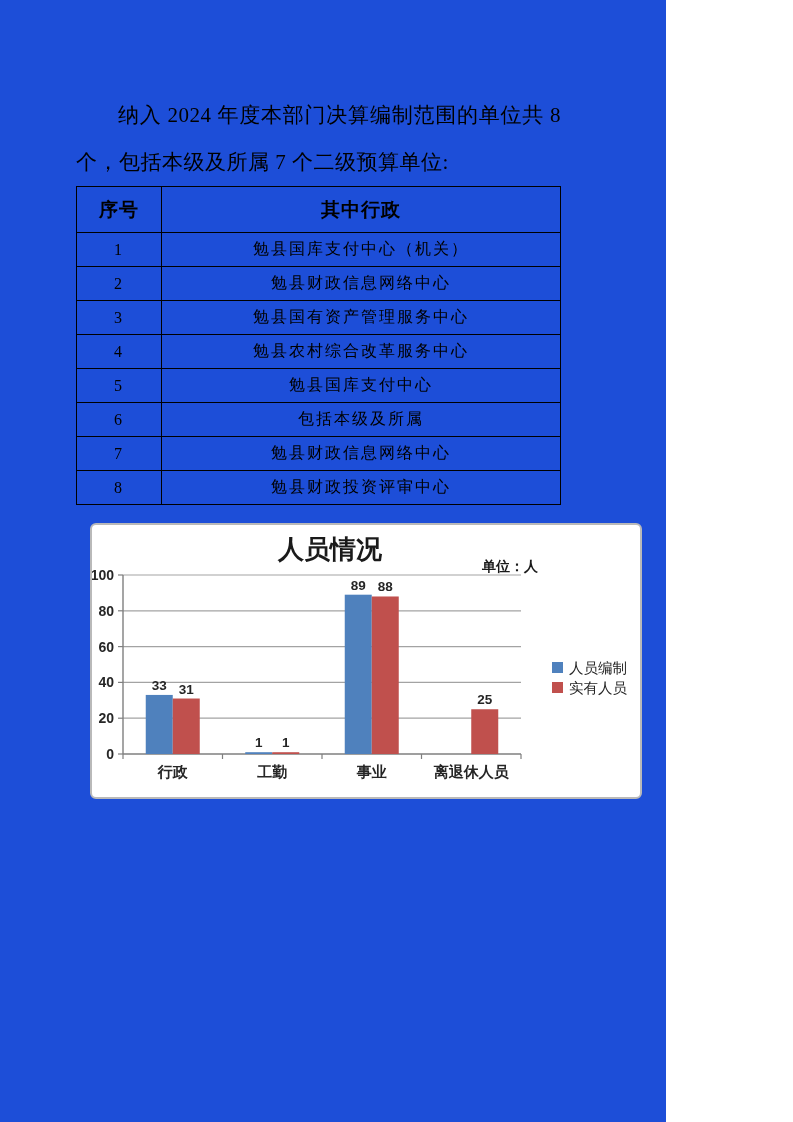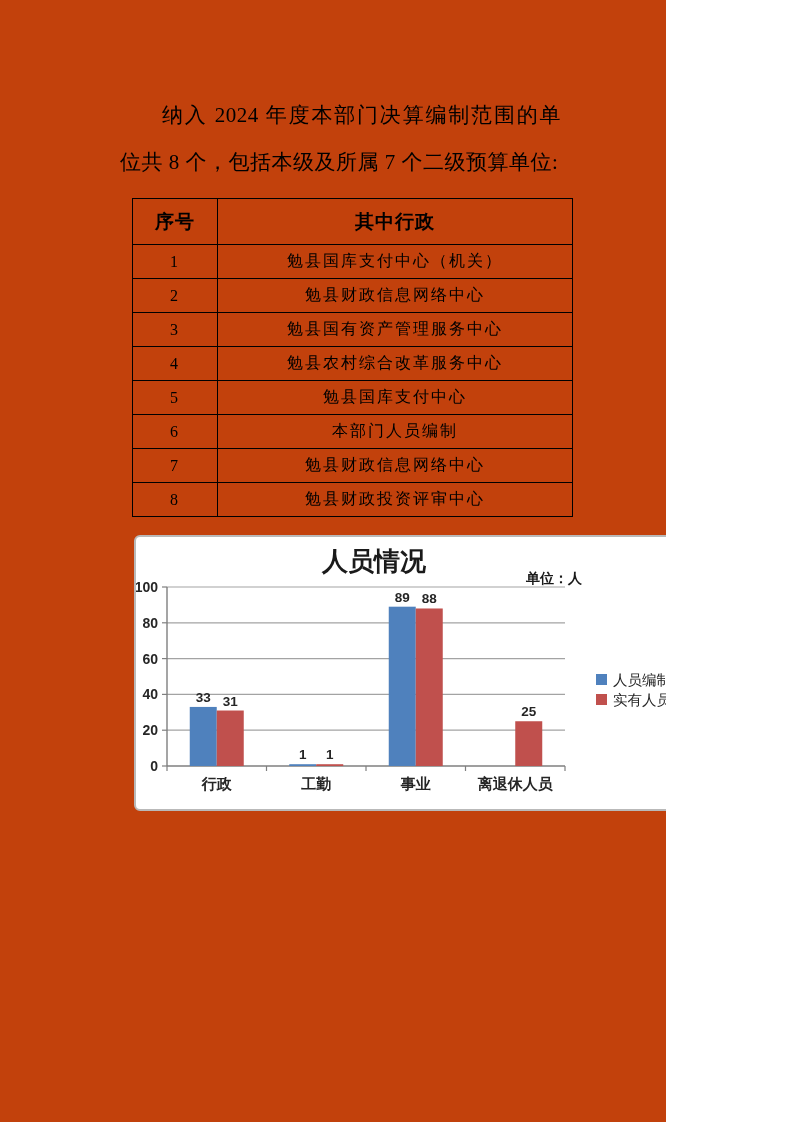--- a/index.html
+++ b/index.html
@@ -1,38 +1,38 @@
 <!DOCTYPE html>
 <html><head>
 <meta charset="utf-8">
 <style>
   html,body{margin:0;padding:0;background:#ffffff;}
   .page{
     position:relative;
     width:666px;height:1122px;
-    background:#c2410c;
+    background:#1d4ed8;
     box-sizing:border-box;
-    padding:92px 105px 0 120px;
+    padding:92px 105px 0 76px;
     font-family:"Liberation Serif","DejaVu Serif",serif;
     color:#000;
     overflow:hidden;
   }
   .body-text{
     margin:0;
     font-size:21px;
     line-height:47px;
     text-align:justify;
     text-indent:2em;
     letter-spacing:0.5px;
   }
   .body-text.tight{line-height:45px;}
   table.unit-table{
     width:100%;
     border-collapse:collapse;
-    margin:12px;
+    margin:0;
     table-layout:fixed;
   }
   table.unit-table th, table.unit-table td{
     border:1.5px solid #000;
     text-align:center;
     vertical-align:middle;
     padding:0;
   }
   table.unit-table th{
     font-family:"Liberation Sans","DejaVu Sans",sans-serif;
@@ -102,21 +102,21 @@
         <tr>
           <td>4</td>
           <td>勉县农村综合改革服务中心</td>
         </tr>
         <tr>
           <td>5</td>
           <td>勉县国库支付中心</td>
         </tr>
         <tr>
           <td>6</td>
-          <td>本部门人员编制</td>
+          <td>包括本级及所属</td>
         </tr>
         <tr>
           <td>7</td>
           <td>勉县财政信息网络中心</td>
         </tr>
         <tr>
           <td>8</td>
           <td>勉县财政投资评审中心</td>
         </tr>
       </tbody>

